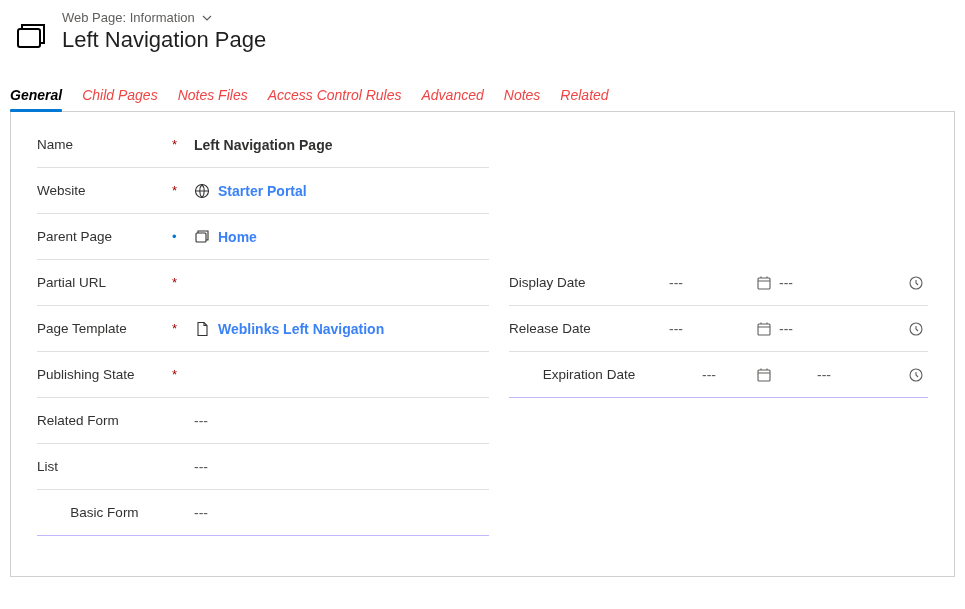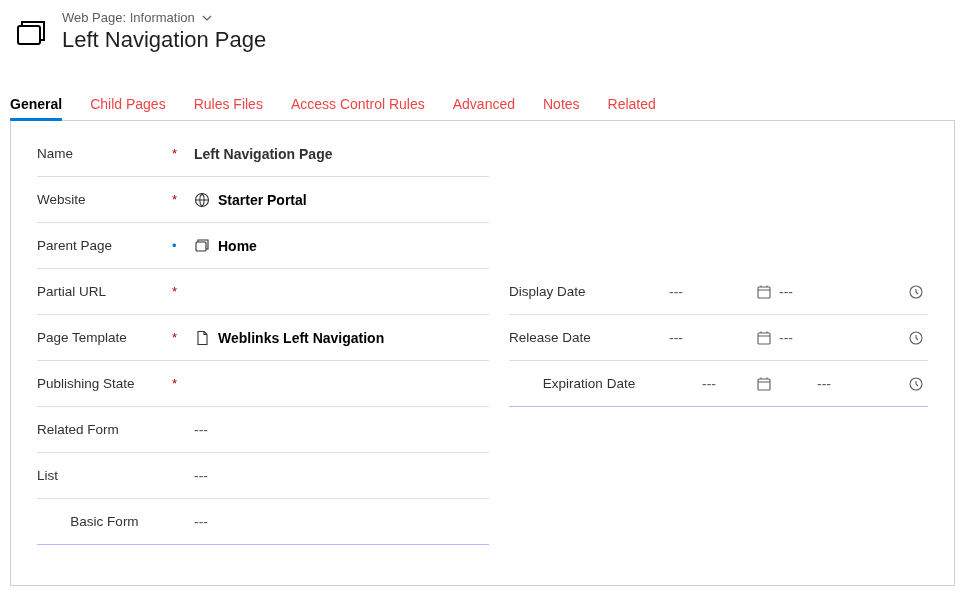--- a/index.html
+++ b/index.html
@@ -7,38 +7,39 @@
     margin: 0;
     padding: 10px 10px 10px 10px;
     font-family: "Segoe UI", -apple-system, Arial, sans-serif;
     font-size: 14px;
     color: #323130;
     background: #fff;
     width: 965px;
   }
   .header {
     display: flex;
-    align-items: center;
+    align-items: flex-end;
     gap: 14px;
     padding: 0 0 14px 2px;
   }
   .header-icon svg { display:block; }
   .header-text { display:flex; flex-direction:column; gap:2px; }
   .breadcrumb-line {
     display:flex; align-items:center; gap:6px;
     font-size: 13px; color: #605e5c;
   }
   .page-title { font-size: 22px; font-weight: 400; color:#201f1e; }
   .chevron-down { width:12px; height:12px; }
 
   .tabs {
-    display:flex; gap:28px;
+    display:flex; gap:20px;
     border-bottom: 0px solid transparent;
     padding: 0 0 0 0;
-    margin-top: 23px;
+    margin-top: 14px;
+    font-style: italic;
   }
   .tab {
     font-size: 14px;
     color: #ef4444;
     padding: 6px 0 8px 0;
     cursor: pointer;
     position: relative;
   }
   .tab.active {
     font-weight: 600;
@@ -84,21 +85,21 @@
   .field-req.blue { color:#0078d4; }
   .field-value {
     flex: 1;
     font-size: 14px;
     color: #323130;
     display:flex;
     align-items:center;
     gap:8px;
   }
   .field-value.bold { font-weight:600; }
-  .field-value.link { color:#000000; font-weight:600; }
+  .field-value.link { color:#3b82f6; font-weight:600; }
   .field-value .muted { color:#605e5c; font-weight:400; }
   .small-icon { width:16px; height:16px; flex:0 0 16px; display:inline-flex; }
   .small-icon svg { width:16px; height:16px; stroke:#323130; }
 
   
   .date-field .date-val {
     flex: 0 0 80px;
     color:#605e5c;
   }
   .date-field .icon-slot {
@@ -134,21 +135,21 @@
           </svg>
       </span>
     </div>
     <div class="page-title">Left Navigation Page</div>
   </div>
 </div>
 
 <div class="tabs">
   <div class="tab active">General</div>
   <div class="tab">Child Pages</div>
-  <div class="tab">Rules Files</div>
+  <div class="tab">Notes Files</div>
   <div class="tab">Access Control Rules</div>
   <div class="tab">Advanced</div>
   <div class="tab">Notes</div>
   <div class="tab">Related</div>
 </div>
 
 <div class="panel">
   <div class="columns">
 
     <div class="col-left">

